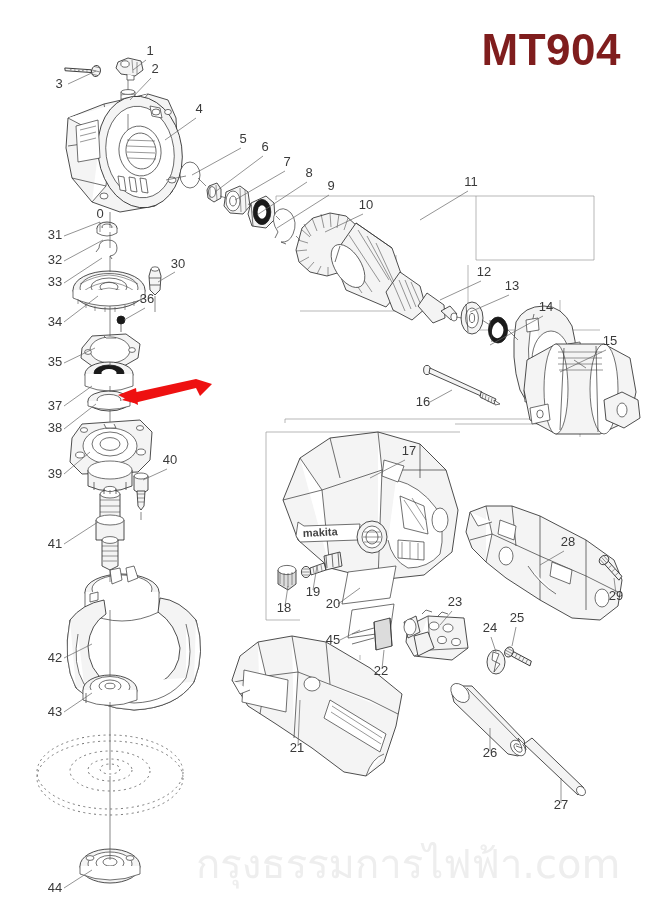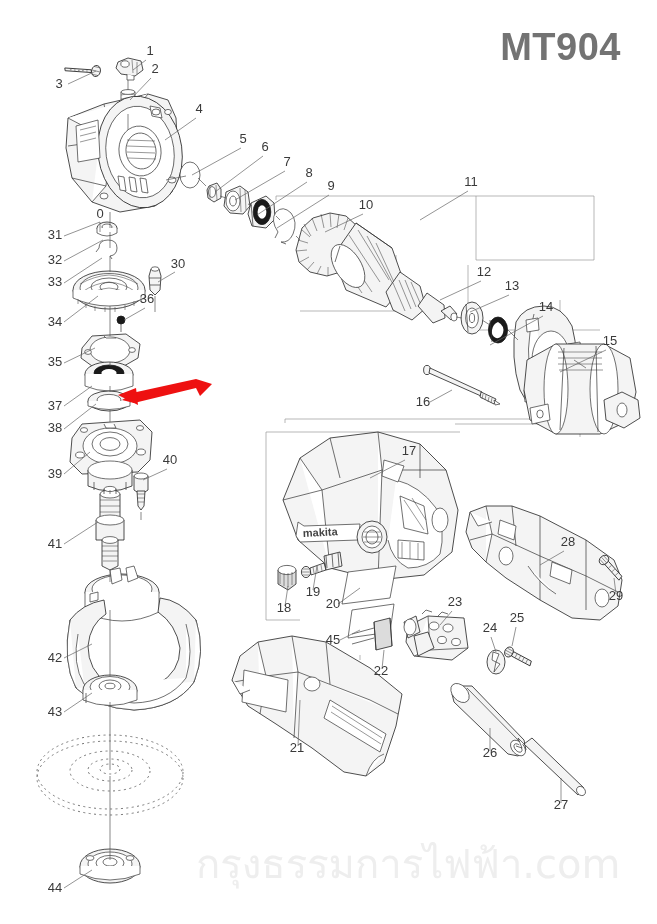--- a/index.html
+++ b/index.html
@@ -9,23 +9,23 @@
     font-family:"Liberation Sans","DejaVu Sans",sans-serif;
     position:relative;overflow:hidden;
     -webkit-font-smoothing:antialiased;
   }
   #sheet{position:absolute;inset:0;width:657px;height:924px;}
   #svgroot{position:absolute;left:0;top:0;width:657px;height:924px;}
 
   .model-title{
     position:absolute;
     right:36px;top:28px;
-    font-size:38px;
+    font-size:44px;
     font-weight:bold;
-    color:#737373;
+    color:#7f1d1d;
     letter-spacing:0.5px;
     line-height:1;
     white-space:nowrap;
   }
   .watermark{
     position:absolute;
     left:196px;top:832px;
     font-size:40px;
     color:#eeeeee;
     letter-spacing:0px;

